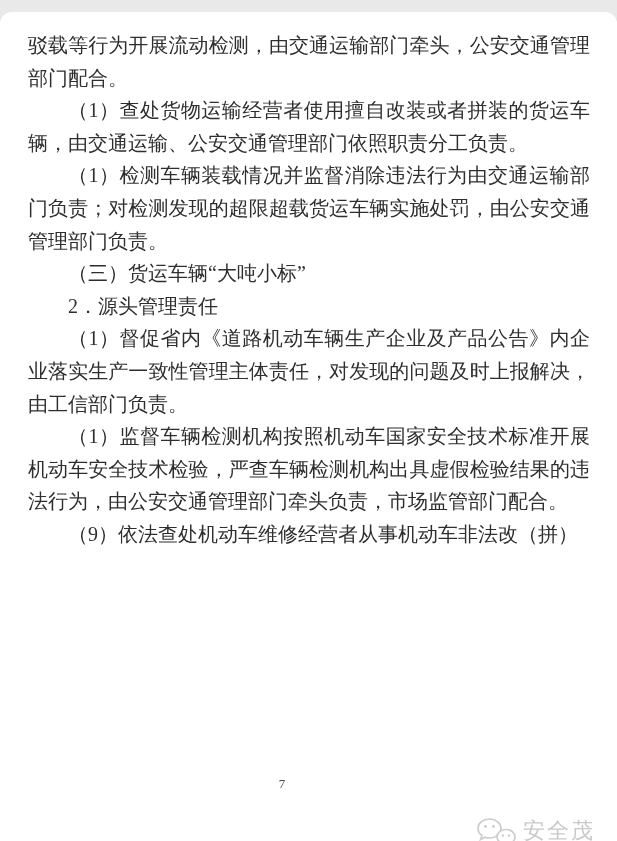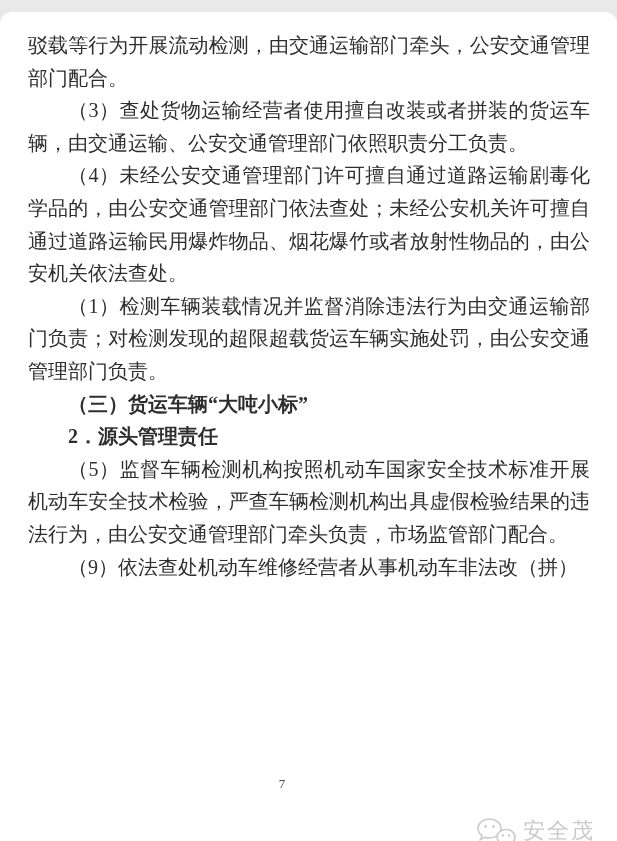--- a/index.html
+++ b/index.html
@@ -30,21 +30,21 @@
     letter-spacing: 0;
   }
   .text-area p {
     margin: 0;
     padding: 0;
   }
   .text-area p.indent {
     text-indent: 2em;
   }
   .text-area p.bold {
-    font-weight: bold;
+    font-weight: normal;
   }
   .page-number {
     position: absolute;
     left: 272px;
     top: 764px;
     width: 20px;
     text-align: center;
     font-size: 13px;
     color: #4a4a4a;
   }
@@ -66,26 +66,26 @@
     font-family: "Liberation Sans", "DejaVu Sans", sans-serif;
   }
 </style>
 </head>
 <body>
 
 <div class="page">
 
   <div class="text-area" id="paragraph-container">
       <p class="">驳载等行为开展流动检测，由交通运输部门牵头，公安交通管理部门配合。</p>
-      <p class="indent">（3）查处货物运输经营者使用擅自改装或者拼装的货运车辆，由交通运输、公安交通管理部门依照职责分工负责。</p>
-      <p class="indent">（4）未经公安交通管理部门许可擅自通过道路运输剧毒化学品的，由公安交通管理部门依法查处；未经公安机关许可擅自通过道路运输民用爆炸物品、烟花爆竹或者放射性物品的，由公安机关依法查处。</p>
+      <p class="indent">（1）查处货物运输经营者使用擅自改装或者拼装的货运车辆，由交通运输、公安交通管理部门依照职责分工负责。</p>
       <p class="indent">（1）检测车辆装载情况并监督消除违法行为由交通运输部门负责；对检测发现的超限超载货运车辆实施处罚，由公安交通管理部门负责。</p>
       <p class="indent bold">（三）货运车辆“大吨小标”</p>
       <p class="indent bold">2．源头管理责任</p>
-      <p class="indent">（5）监督车辆检测机构按照机动车国家安全技术标准开展机动车安全技术检验，严查车辆检测机构出具虚假检验结果的违法行为，由公安交通管理部门牵头负责，市场监管部门配合。</p>
+      <p class="indent">（1）督促省内《道路机动车辆生产企业及产品公告》内企业落实生产一致性管理主体责任，对发现的问题及时上报解决，由工信部门负责。</p>
+      <p class="indent">（1）监督车辆检测机构按照机动车国家安全技术标准开展机动车安全技术检验，严查车辆检测机构出具虚假检验结果的违法行为，由公安交通管理部门牵头负责，市场监管部门配合。</p>
       <p class="indent">（9）依法查处机动车维修经营者从事机动车非法改（拼）</p>
     </div>
 
   <div class="page-number">7</div>
 
   <div class="watermark">
     <span class="wm-icon">
       <svg width="42" height="32" viewBox="0 0 42 32" aria-hidden="true">
         <path d="M25 12.5 C25 18 19.6 22 13.5 22 C11.9 22 10.4 21.7 9 21.2 L4.5 23.5 L6 19.5 C3.6 17.8 2 15.3 2 12.5 C2 7 7.4 3 13.5 3 C19.6 3 25 7 25 12.5 Z" fill="none" stroke="#cccccc" stroke-width="1.6"></path>
         <circle cx="9.5" cy="10.5" r="1.4" fill="#cccccc"></circle>

